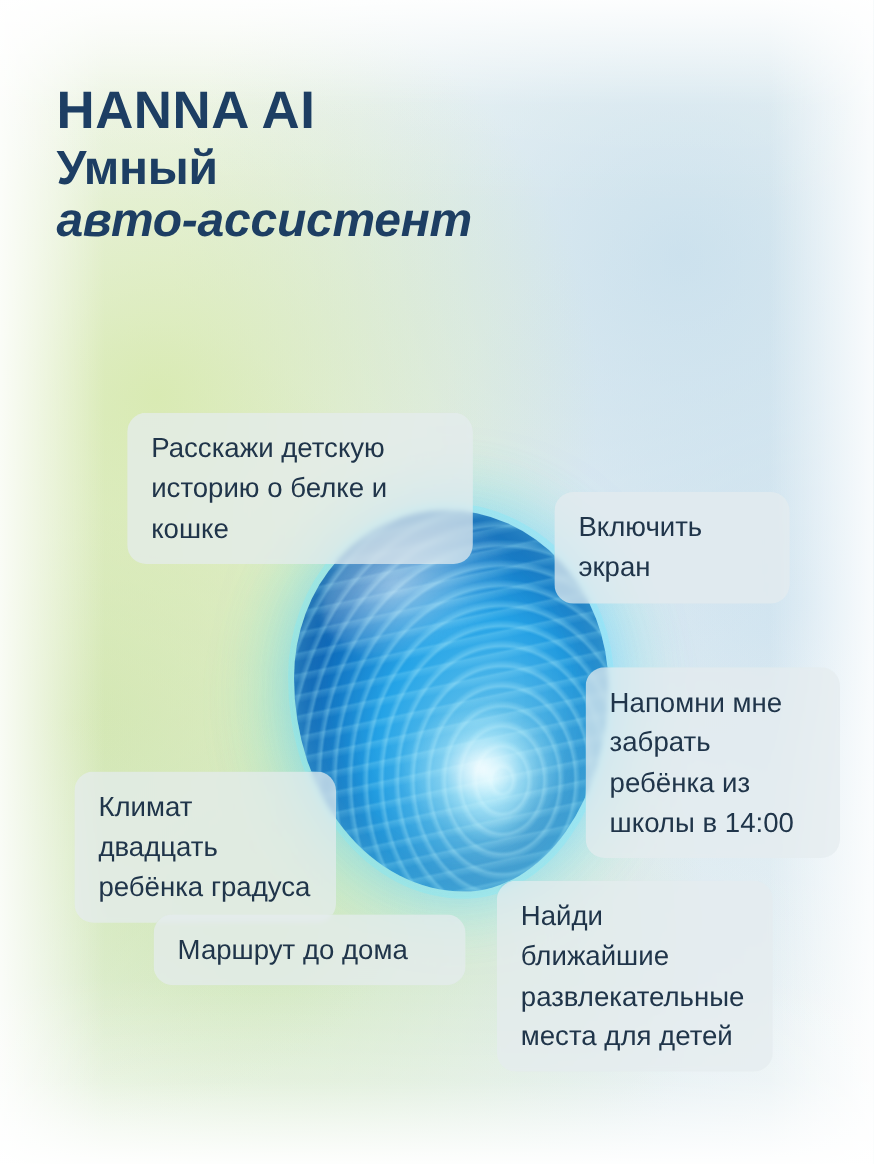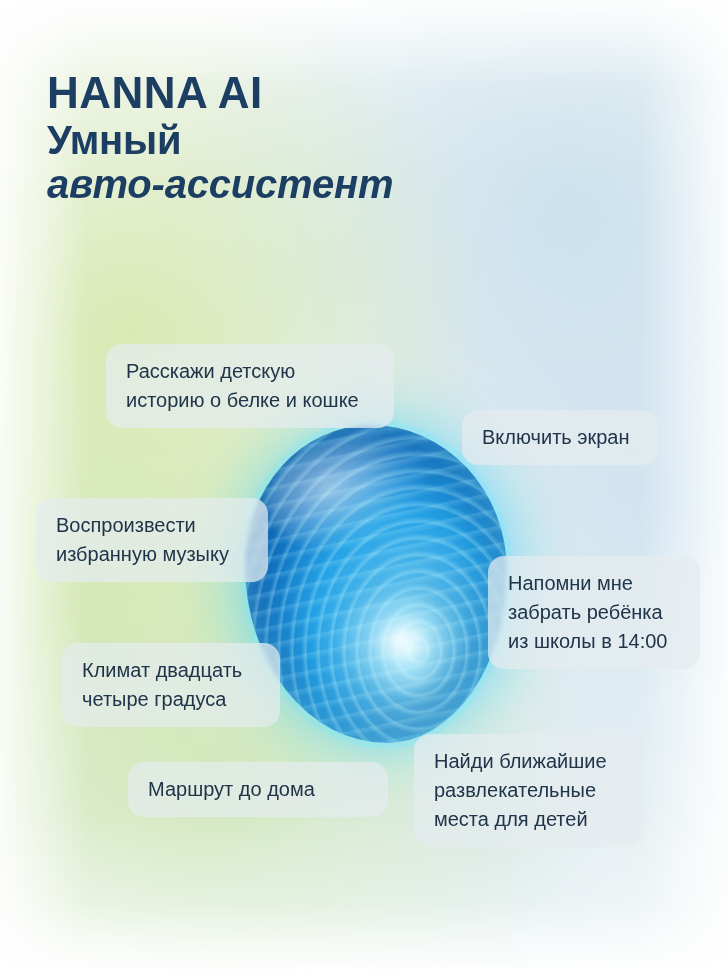--- a/index.html
+++ b/index.html
@@ -152,21 +152,21 @@
     pointer-events: none;
   }
 
   
   .bubble {
     position: absolute;
     z-index: 5;
     border-radius: 16px;
     background: rgba(228, 236, 238, 0.72);
     color: #20354a;
-    font-size: 20px;
+    font-size: 23px;
     line-height: 1.45;
     padding: 13px 20px;
     backdrop-filter: blur(2px);
     box-sizing: border-box;
   }
   .b-story    { left: 106px; top: 344px; width: 288px; }
   .b-screen   { left: 462px; top: 410px; width: 196px; }
   .b-music    { left: 36px;  top: 498px; width: 232px; }
   .b-remind   { left: 488px; top: 556px; width: 212px; }
   .b-climate  { left: 62px;  top: 643px; width: 218px; }
@@ -187,19 +187,18 @@
   <div class="orb-wrap">
     <div class="orb-glow"></div>
     <div class="orb-body">
       <div class="orb-swirl"></div>
     </div>
     <div class="orb-rim"></div>
   </div>
 
   <div class="bubble b-story">Расскажи детскую историю о белке и кошке</div>
   <div class="bubble b-screen">Включить экран</div>
-  <div class="bubble b-music">Воспроизвести избранную музыку</div>
   <div class="bubble b-remind">Напомни мне забрать ребёнка из школы в 14:00</div>
-  <div class="bubble b-climate">Климат двадцать четыре градуса</div>
+  <div class="bubble b-climate">Климат двадцать ребёнка градуса</div>
   <div class="bubble b-route">Маршрут до дома</div>
   <div class="bubble b-places">Найди ближайшие развлекательные места для детей</div>
 
 </div>
 
 </body></html>

